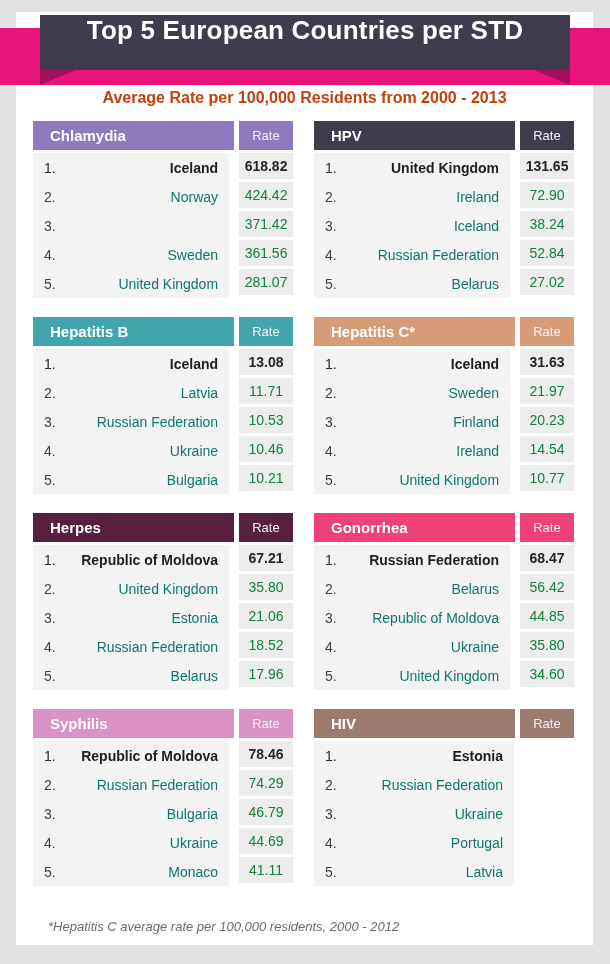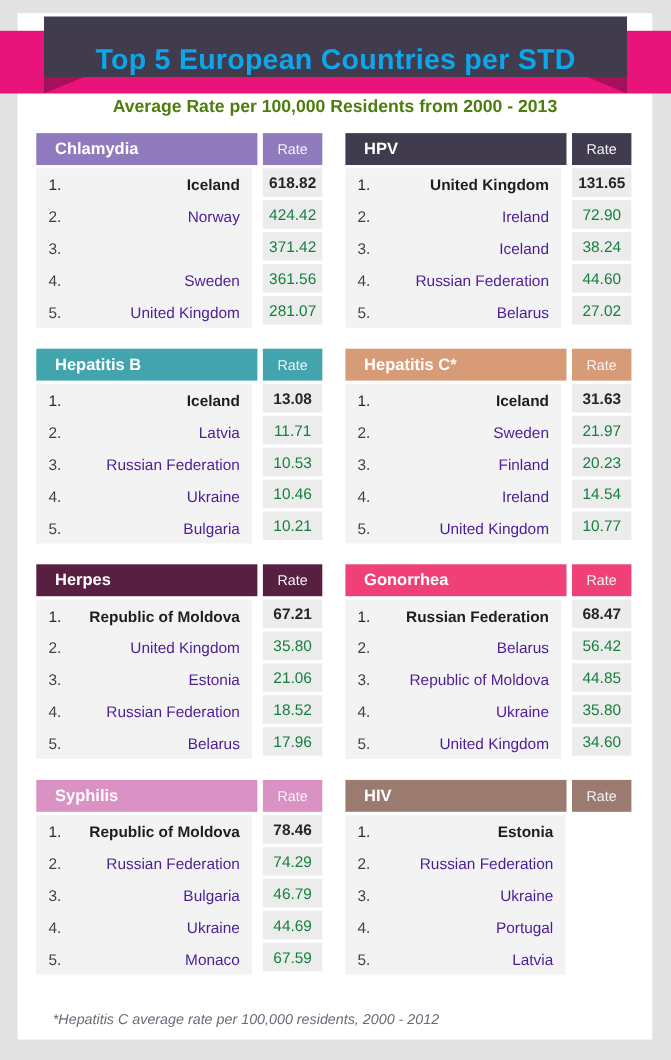--- a/index.html
+++ b/index.html
@@ -14,29 +14,29 @@
     position:absolute; left:16px; top:12px; width:577px; height:933px;
     background:#ffffff;
   }
   .ribbon-band {
     position:absolute; left:0; top:28px; width:610px; height:57px;
     background:#e81479; z-index:1;
   }
   .banner {
     position:absolute; left:40px; top:15px; width:530px; height:55px;
     background:#403c4e; z-index:3;
-    display:flex; align-items:flex-end; justify-content:center;
-    color:#0ea5e9; font-size:26px; font-weight:600; letter-spacing:0.2px;
+    display:flex; align-items:flex-start; justify-content:center;
+    color:#ffffff; font-size:26px; font-weight:600; letter-spacing:0.2px;
   }
   .fold { position:absolute; top:70px; width:0; height:0; z-index:2; }
   .fold-left  { left:40px;  border-top:15px solid #a50f5c; border-right:36px solid transparent; }
   .fold-right { left:534px; border-top:15px solid #a50f5c; border-left:36px solid transparent; }
   .subtitle {
     position:absolute; left:16px; top:89px; width:577px; z-index:3;
-    text-align:center; font-size:16px; font-weight:600; color:#4d7c0f;
+    text-align:center; font-size:16px; font-weight:600; color:#c2410c;
   }
   .tables {
     position:absolute; left:33px; top:121px; z-index:2;
     display:grid; grid-template-columns:260px 260px;
     column-gap:21px; row-gap:19px;
   }
   .std-table { width:260px; }
   .t-head { display:flex; height:29px; margin-bottom:3px; }
   .t-title {
     width:204px; height:29px; background:var(--accent,#888);
@@ -45,21 +45,21 @@
   }
   .t-rate-h {
     width:55px; height:29px; margin-left:5px; background:var(--accent,#888);
     color:#f4f2f6; font-size:13px;
     display:flex; align-items:center; justify-content:center;
   }
   .t-body { display:flex; }
   .t-main { width:200px; background:#f3f3f3; }
   .row { display:flex; align-items:center; height:29px; }
   .rank { padding-left:11px; width:34px; font-size:14px; color:#414141; }
-  .country { flex:1; text-align:right; padding-right:11px; font-size:14px; color:#4c1d95; }
+  .country { flex:1; text-align:right; padding-right:11px; font-size:14px; color:#0f766e; }
   .row:first-child .country { font-weight:700; color:#1e1e1e; }
   .row:first-child .rank { color:#2a2a2a; }
   .t-rates { width:55px; margin-left:10px; }
   .rate-cell {
     height:26px; margin-bottom:3px; background:#ececec;
     display:flex; align-items:center; justify-content:center;
     font-size:14px; color:#15803d;
   }
   .rate-cell:first-child { font-weight:700; color:#262626; }
   .footnote {
@@ -143,21 +143,21 @@
           </div>
         <div class="row">
             <span class="rank">5.</span>
             <span class="country">Belarus</span>
           </div>
       </div>
       <div class="t-rates">
         <div class="rate-cell">131.65</div>
         <div class="rate-cell">72.90</div>
         <div class="rate-cell">38.24</div>
-        <div class="rate-cell">44.60</div>
+        <div class="rate-cell">52.84</div>
         <div class="rate-cell">27.02</div>
       </div>
     </div>
   </div>
 
   <div class="std-table" style="--accent: #42a4ac;">
     <div class="t-head">
       <div class="t-title">Hepatitis B</div>
       <div class="t-rate-h">Rate</div>
     </div>
@@ -334,21 +334,21 @@
         <div class="row">
             <span class="rank">5.</span>
             <span class="country">Monaco</span>
           </div>
       </div>
       <div class="t-rates">
         <div class="rate-cell">78.46</div>
         <div class="rate-cell">74.29</div>
         <div class="rate-cell">46.79</div>
         <div class="rate-cell">44.69</div>
-        <div class="rate-cell">67.59</div>
+        <div class="rate-cell">41.11</div>
       </div>
     </div>
   </div>
 
   <div class="std-table" style="--accent: #9b7a6f;">
     <div class="t-head">
       <div class="t-title">HIV</div>
       <div class="t-rate-h">Rate</div>
     </div>
     <div class="t-body">

